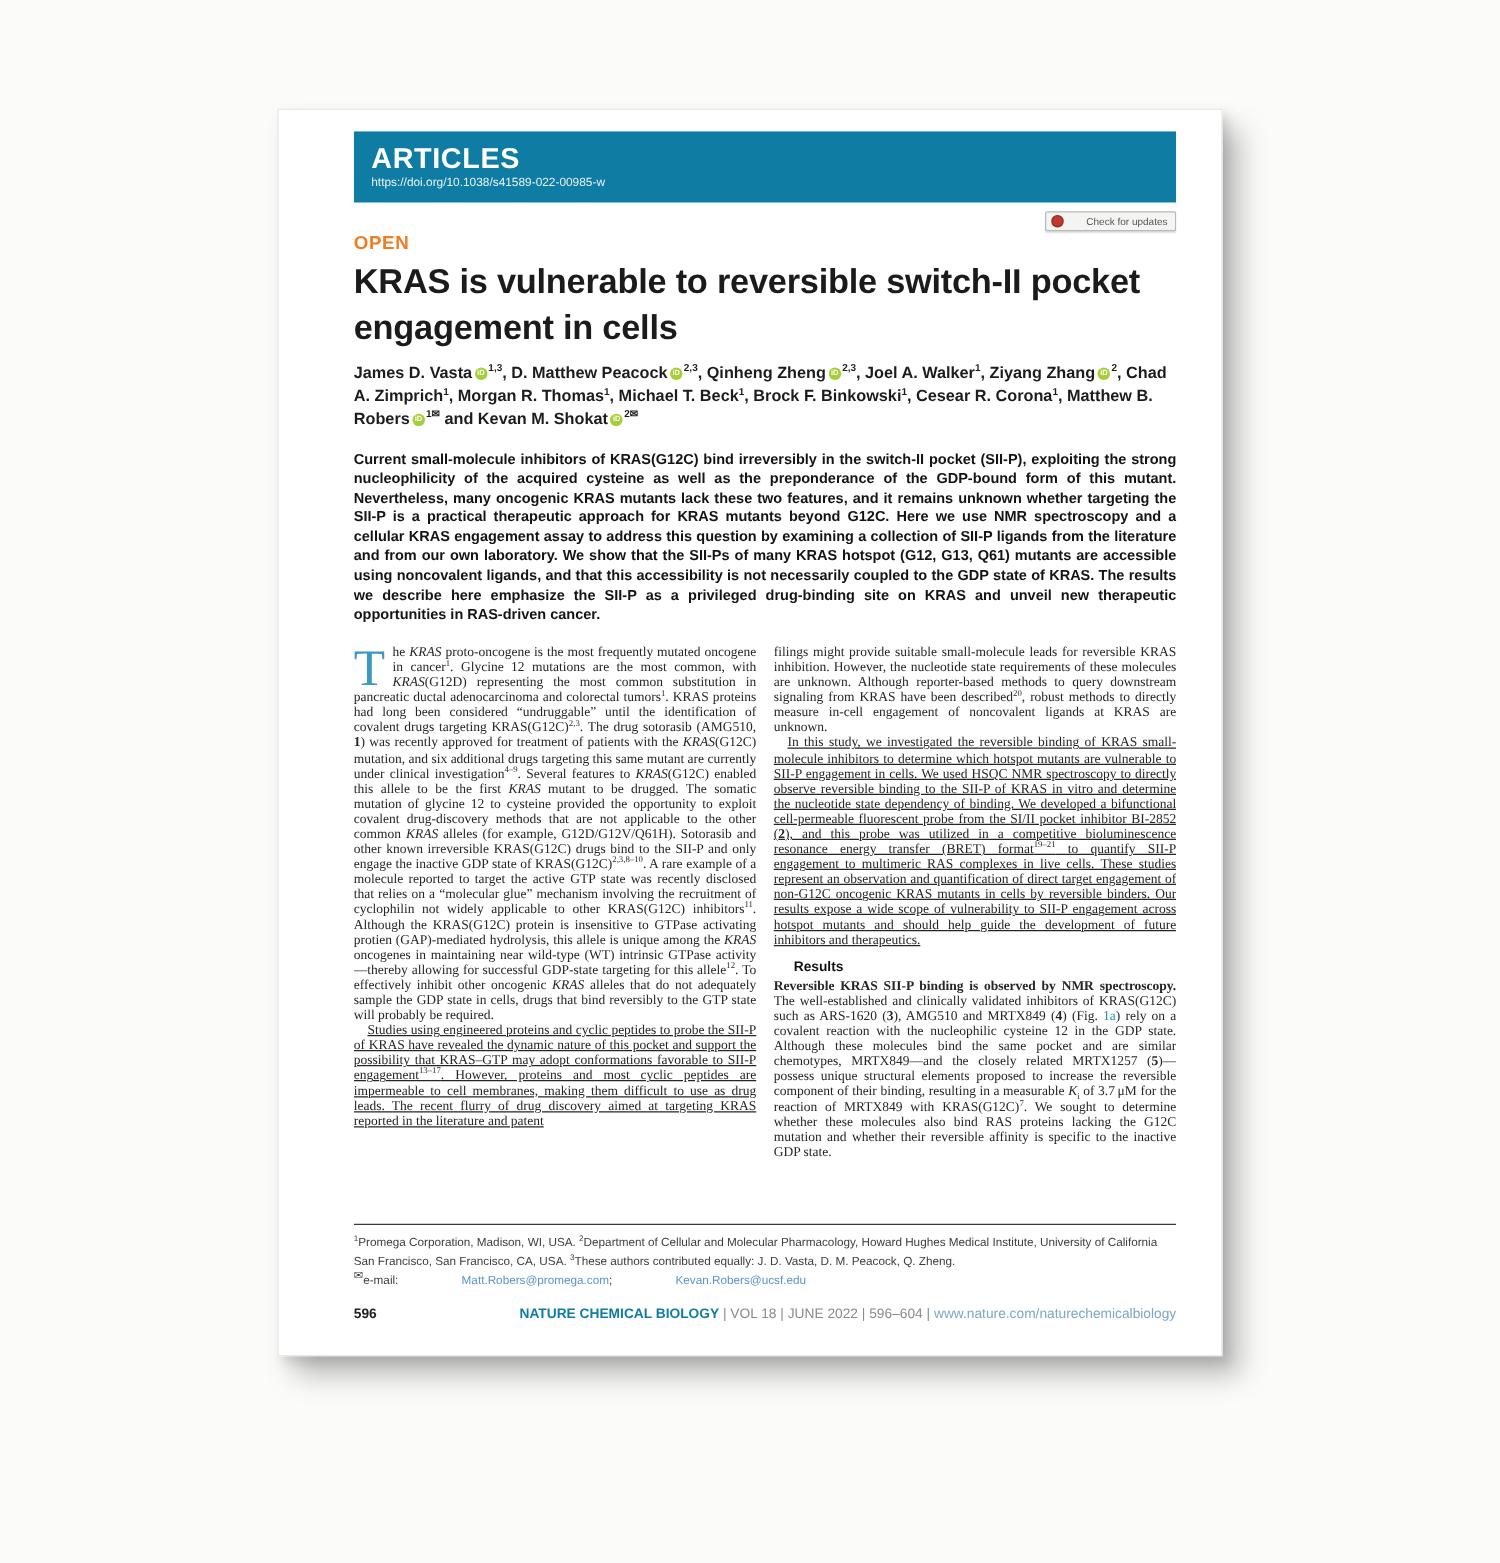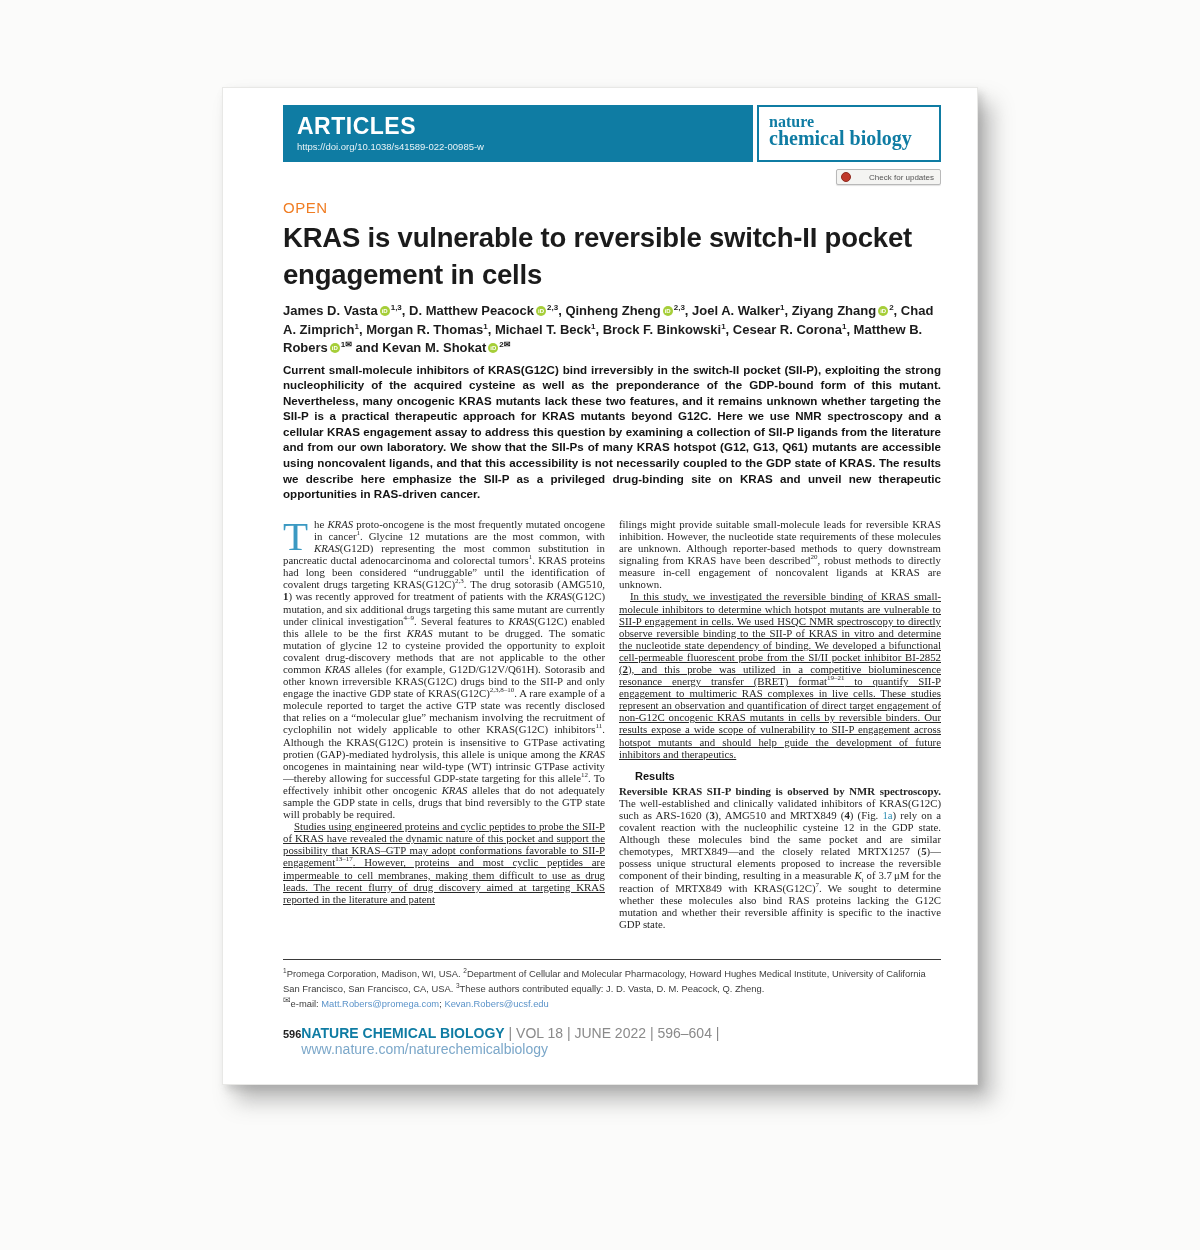--- a/index.html
+++ b/index.html
@@ -40,38 +40,38 @@
     border:1px solid #b9b9b9;border-radius:2px;background:#f4f4f2;
     padding:2px 6px 2px 4px;cursor:pointer;
     box-shadow:0 1px 1px rgba(0,0,0,.12);
   }
   .crossmark-icon{
     width:10px;height:10px;border-radius:50%;background:#c0392b;display:inline-block;
     position:relative;border:1px solid #8e2a20;box-sizing:border-box;
   }
   .check-badge span.lbl{font-size:8px;color:#555;}
   
-  .open{color:var(--orange);font-weight:normal;font-size:15px;letter-spacing:.5px;margin-top:14px;flex:0 0 auto;}
+  .open{color:var(--orange);font-weight:bold;font-size:15px;letter-spacing:.5px;margin-top:1px;flex:0 0 auto;}
   .title{
     font-size:27.5px;font-weight:bold;color:#1b1b1b;line-height:37px;
     margin:3px 0 0 0;letter-spacing:-.2px;flex:0 0 auto;
   }
   .authors{
     margin-top:9px;font-size:13px;font-weight:bold;color:#1c1c1c;line-height:18.5px;flex:0 0 auto;
   }
   .authors sup{font-size:8px;font-weight:bold;}
   .orcid{
     display:inline-block;width:10px;height:10px;border-radius:50%;
     background:var(--orcid);color:#fff;font-size:6px;font-weight:bold;
     text-align:center;line-height:10px;vertical-align:2px;margin:0 1px 0 2px;
   }
   .env{font-size:9px;}
   
   .abstract{
-    margin-top:4px;font-size:11.6px;font-weight:bold;color:#141414;
+    margin-top:15px;font-size:11.6px;font-weight:bold;color:#141414;
     line-height:15.6px;text-align:justify;flex:0 0 auto;
   }
   
   .columns{display:flex;gap:14px;margin-top:16px;flex:1 1 auto;overflow:hidden;}
   .col{flex:1;font-family:"Liberation Serif",serif;font-size:10.8px;line-height:12.1px;
     color:#262626;text-align:justify;}
   .col p{margin:0;}
   .col p.indent{text-indent:11px;text-decoration:underline;}
   .dropcap{
     float:left;color:#3b99c2;font-size:41px;line-height:33px;
@@ -84,45 +84,41 @@
   .figlink{color:#2f8fb4;}
   sup{font-size:7px;line-height:0;}
   sub{font-size:7px;line-height:0;}
   
   .aff-rule{border-top:1px solid #3a3a3a;margin-top:10px;flex:0 0 auto;}
   .affiliations{
     margin-top:6px;font-size:9.4px;color:#3d3d3d;line-height:15px;flex:0 0 auto;
   }
   .affiliations sup{font-size:6.5px;}
   .email-line{font-size:9.4px;color:#3d3d3d;line-height:15px;flex:0 0 auto;}
-  .email-line a, .link-blue{color:#5b93c9;text-decoration:none;cursor:pointer;}
+  .email-line a, .link-blue{color:#5b93c9;text-decoration:none;cursor:pointer;margin-left:48px;}
   .footer{
     margin-top:auto;display:flex;justify-content:space-between;align-items:baseline;flex:0 0 auto;
     padding-top:14px;
   }
   .pagenum{font-size:11px;font-weight:bold;color:#222;}
-  .footmeta{font-size:14px;color:#8a8a8a;}
+  .footmeta{font-size:11px;color:#8a8a8a;}
   .footmeta .jname{color:var(--teal);font-weight:bold;}
   .footmeta .furl{color:#7ba7c9;cursor:pointer;}
   :root{--teal:#0f7ca3;--orange:#f07d23;--orcid:#a6ce39;}
 </style>
 </head>
 <body>
 
 <div class="sheet">
   <div class="content">
 
     <div class="banner-row">
       <div class="banner-teal">
         <div class="kicker">ARTICLES</div>
         <div class="doi">https://doi.org/10.1038/s41589-022-00985-w</div>
-      </div>
-      <div class="logo-box">
-        <div class="logo-line1">nature</div>
-        <div class="logo-line2">chemical biology</div>
       </div>
     </div>
 
     <div class="badge-row">
       <div class="check-badge">
         <span class="crossmark-icon"></span>
         <span class="lbl">Check for updates</span>
       </div>
     </div>
 

